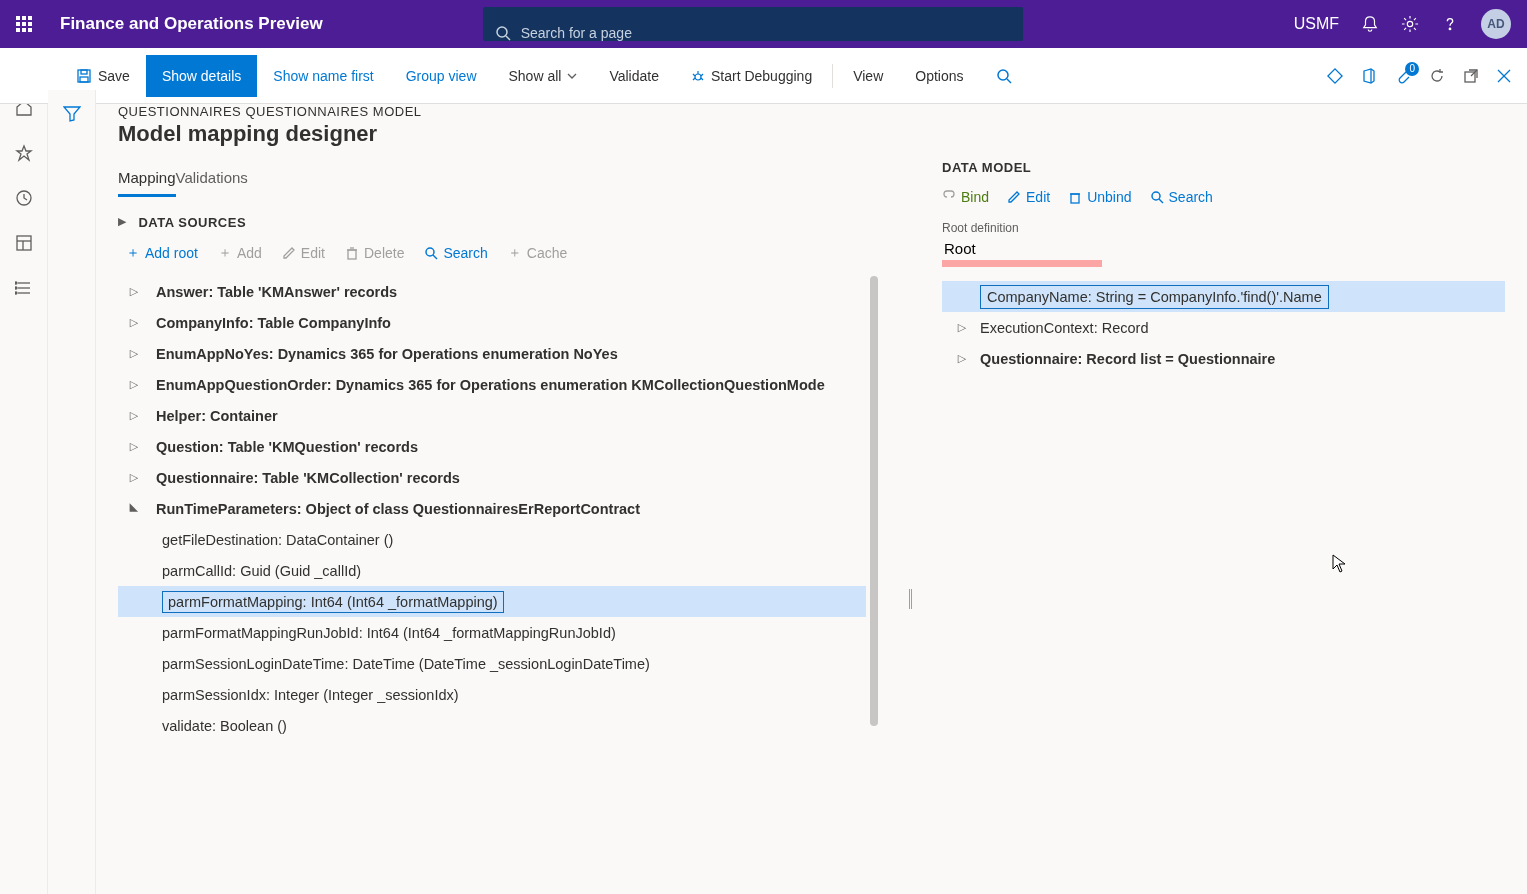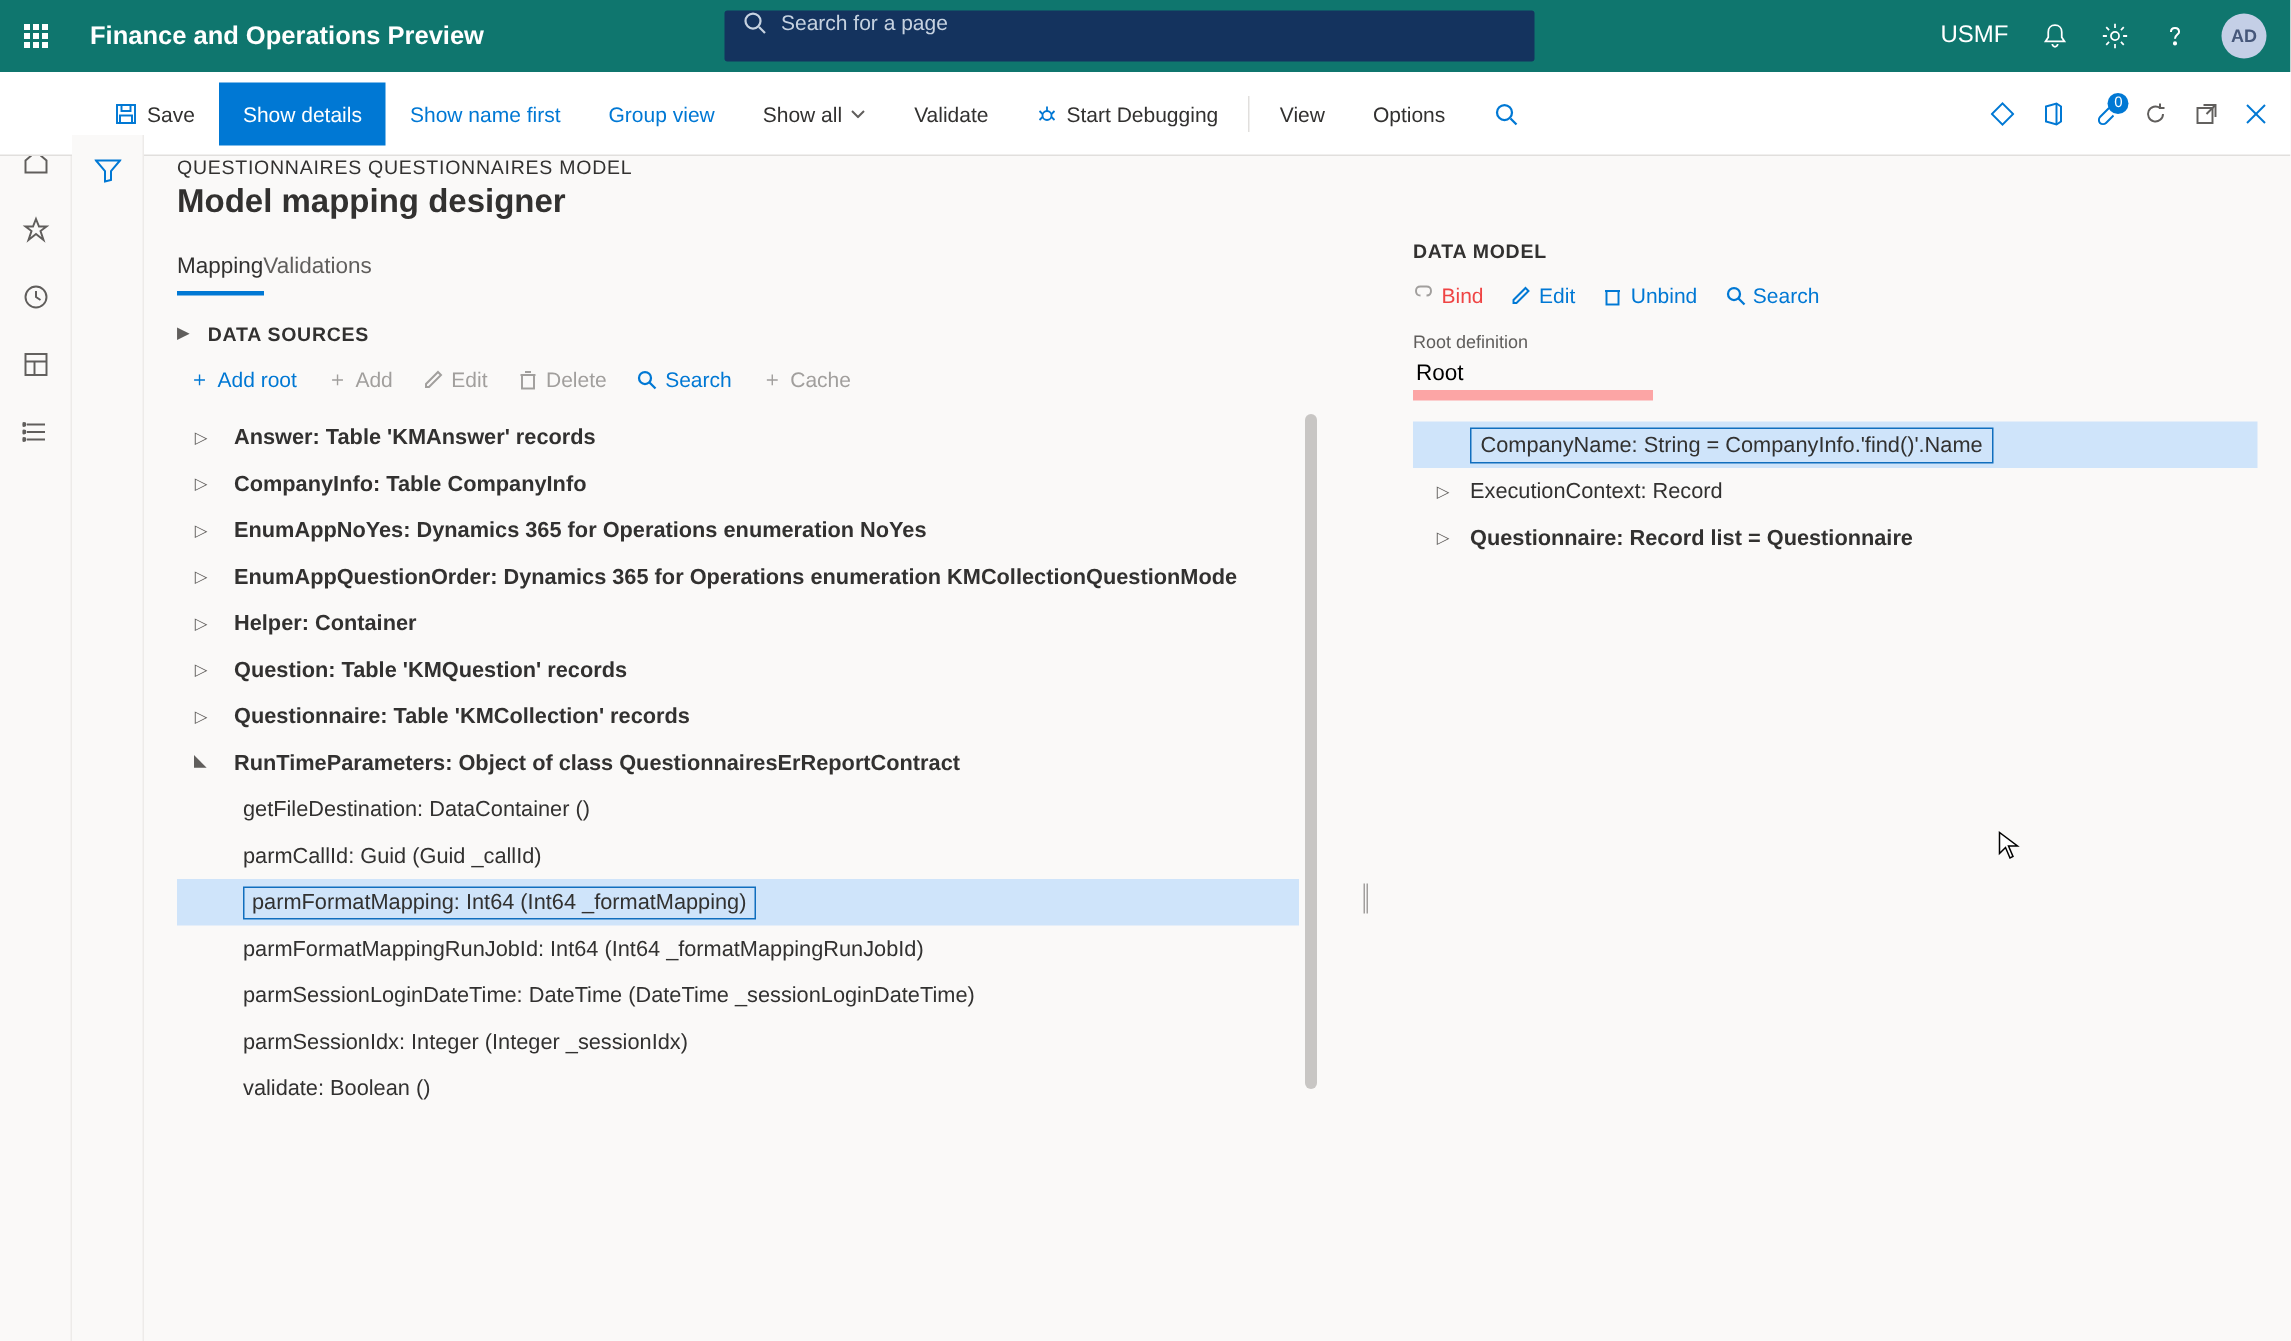--- a/index.html
+++ b/index.html
@@ -1,24 +1,24 @@
 <!DOCTYPE html>
 <html><head>
 <meta charset="utf-8">
 <style>
 * { box-sizing: border-box; margin: 0; padding: 0; }
 body { font-family: "Segoe UI", Arial, sans-serif; font-size: 14px; color: #323130; background: #faf9f8; overflow: hidden; }
 
 
-.topbar { background: #0f766e; height: 48px; display: flex; align-items: center; color: #fff; padding: 0 12px; }
+.topbar { background: #4c1d95; height: 48px; display: flex; align-items: center; color: #fff; padding: 0 12px; }
 .topbar .waffle { width: 28px; display:flex; flex-wrap:wrap; gap:2px; padding:4px; cursor:pointer;}
 .topbar .waffle span { width:4px; height:4px; background:#fff; display:block;}
 .topbar .app-title { margin-left: 20px; font-size: 17px; font-weight: 600; }
 .topbar .search-wrap { margin-left: 160px; flex: 0 0 540px; }
-.topbar .search { background: #14335e; border: none; border-radius: 2px; height: 34px; width: 100%; display:flex; align-items:flex-start; padding: 0 12px; color:#c6d2e0;}
+.topbar .search { background: #14335e; border: none; border-radius: 2px; height: 34px; width: 100%; display:flex; align-items:flex-end; padding: 0 12px; color:#c6d2e0;}
 .topbar .search svg { margin-right: 10px; }
 .topbar .right { margin-left: auto; display:flex; align-items:center; gap: 22px; padding-right:4px;}
 .topbar .right .company { font-size: 16px; }
 .topbar .right .icon { cursor:pointer; display:flex; }
 .topbar .avatar { width:30px; height:30px; border-radius:50%; background:#c4cfe6; color:#46577a; display:flex; align-items:center; justify-content:center; font-size:12px; font-weight:600;}
 
 
 .actionbar { height: 56px; background:#fff; border-bottom:1px solid #e1dfdd; display:flex; align-items:center; padding-left:60px; font-size:14px; position:relative;}
 .actionbar .btn { height:42px; display:flex; align-items:center; padding: 0 16px; cursor:pointer; gap:6px;}
 .actionbar .btn.save { color:#323130; }
@@ -78,21 +78,21 @@
 
 
 .splitter { width:16px; display:flex; align-items:center; justify-content:center; margin-top: 200px;}
 .splitter .grip { width:3px; height:20px; border-left:1px solid #a19f9d; border-right:1px solid #a19f9d;}
 
 
 .rightcol .rhdr { font-size:13px; font-weight:700; letter-spacing:0.5px; margin-bottom:14px;}
 .ractions { display:flex; gap:18px; margin-bottom:16px;}
 .ractions .ract { display:flex; align-items:center; gap:5px; font-size:14px; cursor:pointer;}
 .ractions .ract.enabled { color:#0078d4;}
-.ractions .ract.disabled { color:#ef4444;}
+.ractions .ract.disabled { color:#4d7c0f;}
 
 .rlabel { font-size:12px; color:#605e5c; margin-bottom:2px;}
 .rinput { border:none; border-bottom:7px solid #fca5a5; background:transparent; font-size:15px; padding:3px 2px; width:160px; margin-bottom:14px;}
 
 .rtree .rrow { display:flex; align-items:center; min-height:31px; font-size:14.5px; padding-left:12px;}
 .rtree .rrow .arrow { width:16px; text-align:center; color:#605e5c; font-size:11px; margin-right:10px;}
 .rtree .rrow.selected { background:#cfe4fa;}
 .rtree .rrow.selected .txt { border:1px solid #106ebe; padding:3px 6px;}
 .rtree .rrow.bold .txt { font-weight:600;}
 .rtree .rrow .spacer { width:26px;}

